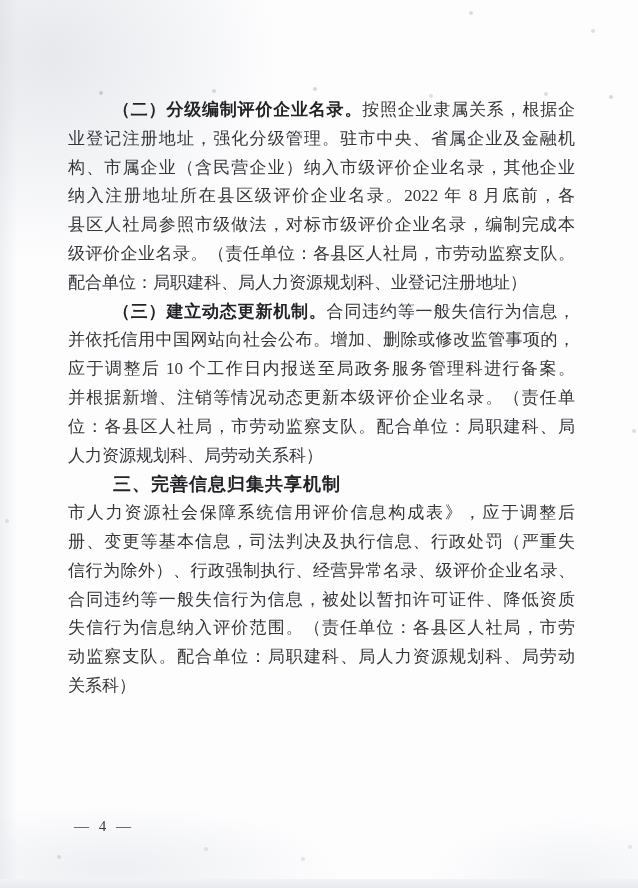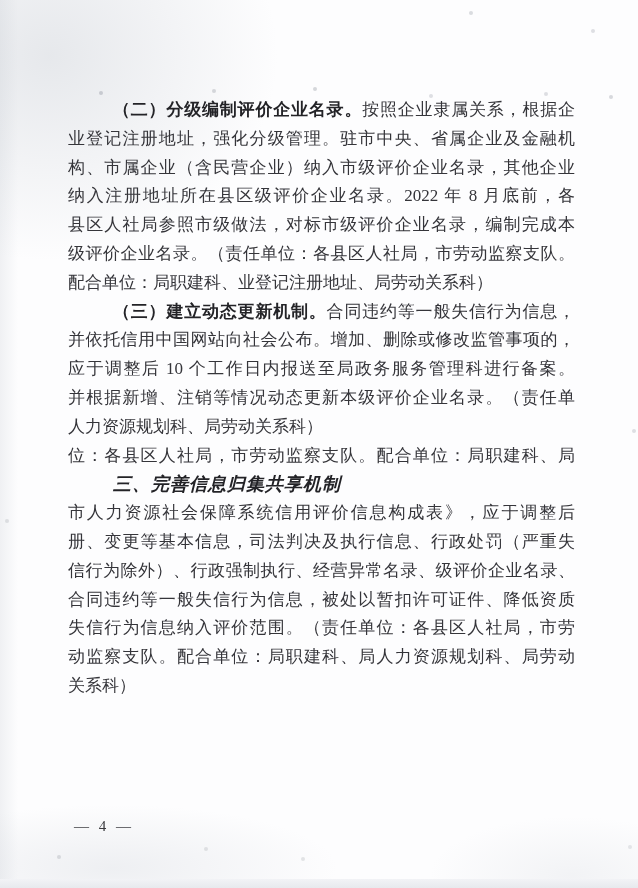--- a/index.html
+++ b/index.html
@@ -64,21 +64,20 @@
     overflow:hidden;
     text-align:left;
   }
   .jfy{text-align:justify;text-align-last:justify;}
   .ind{text-indent:45px;}
   .lead{font-weight:700;color:#232327;}
   .hd{
     font-family:"Liberation Sans","DejaVu Sans",sans-serif;
     font-weight:700;font-size:18px;color:#232327;
     letter-spacing:1px;
-    font-style:italic;
   }
   .pagenum{
     position:absolute;left:74px;top:818px;
     font-size:15px;color:#3a3a3e;letter-spacing:3px;
     font-family:"Liberation Serif","DejaVu Serif",serif;
   }
 </style>
 </head>
 <body>
 
@@ -92,28 +91,28 @@
   <div class="specks"></div>
 
   <div class="textblock">
 
     <p class="ln jfy ind"><b class="lead">（二）分级编制评价企业名录。</b><span>按照企业隶属关系，根据企</span></p>
     <p class="ln jfy"><span>业登记注册地址，强化分级管理。驻市中央、省属企业及金融机</span></p>
     <p class="ln jfy"><span>构、市属企业（含民营企业）纳入市级评价企业名录，其他企业</span></p>
     <p class="ln jfy"><span>纳入注册地址所在县区级评价企业名录。2022 年 8 月底前，各</span></p>
     <p class="ln jfy"><span>县区人社局参照市级做法，对标市级评价企业名录，编制完成本</span></p>
     <p class="ln jfy"><span>级评价企业名录。（责任单位：各县区人社局，市劳动监察支队。</span></p>
-    <p class="ln"><span>配合单位：局职建科、业登记注册地址、局劳动关系科）</span></p>
+    <p class="ln"><span>配合单位：局职建科、局人力资源规划科、业登记注册地址）</span></p>
 
     <p class="ln jfy ind"><b class="lead">（三）建立动态更新机制。</b><span>合同违约等一般失信行为信息，</span></p>
     <p class="ln jfy"><span>并依托信用中国网站向社会公布。增加、删除或修改监管事项的，</span></p>
     <p class="ln jfy"><span>应于调整后 10 个工作日内报送至局政务服务管理科进行备案。</span></p>
     <p class="ln jfy"><span>并根据新增、注销等情况动态更新本级评价企业名录。（责任单</span></p>
+    <p class="ln jfy"><span>位：各县区人社局，市劳动监察支队。配合单位：局职建科、局</span></p>
     <p class="ln"><span>人力资源规划科、局劳动关系科）</span></p>
-    <p class="ln jfy"><span>位：各县区人社局，市劳动监察支队。配合单位：局职建科、局</span></p>
 
     <p class="ln ind hd"><span>三、完善信息归集共享机制</span></p>
 
     <p class="ln jfy"><span>市人力资源社会保障系统信用评价信息构成表》，应于调整后</span></p>
     <p class="ln jfy"><span>册、变更等基本信息，司法判决及执行信息、行政处罚（严重失</span></p>
     <p class="ln jfy"><span>信行为除外）、行政强制执行、经营异常名录、级评价企业名录、</span></p>
     <p class="ln jfy"><span>合同违约等一般失信行为信息，被处以暂扣许可证件、降低资质</span></p>
     <p class="ln jfy"><span>失信行为信息纳入评价范围。（责任单位：各县区人社局，市劳</span></p>
     <p class="ln jfy"><span>动监察支队。配合单位：局职建科、局人力资源规划科、局劳动</span></p>
     <p class="ln"><span>关系科）</span></p>

